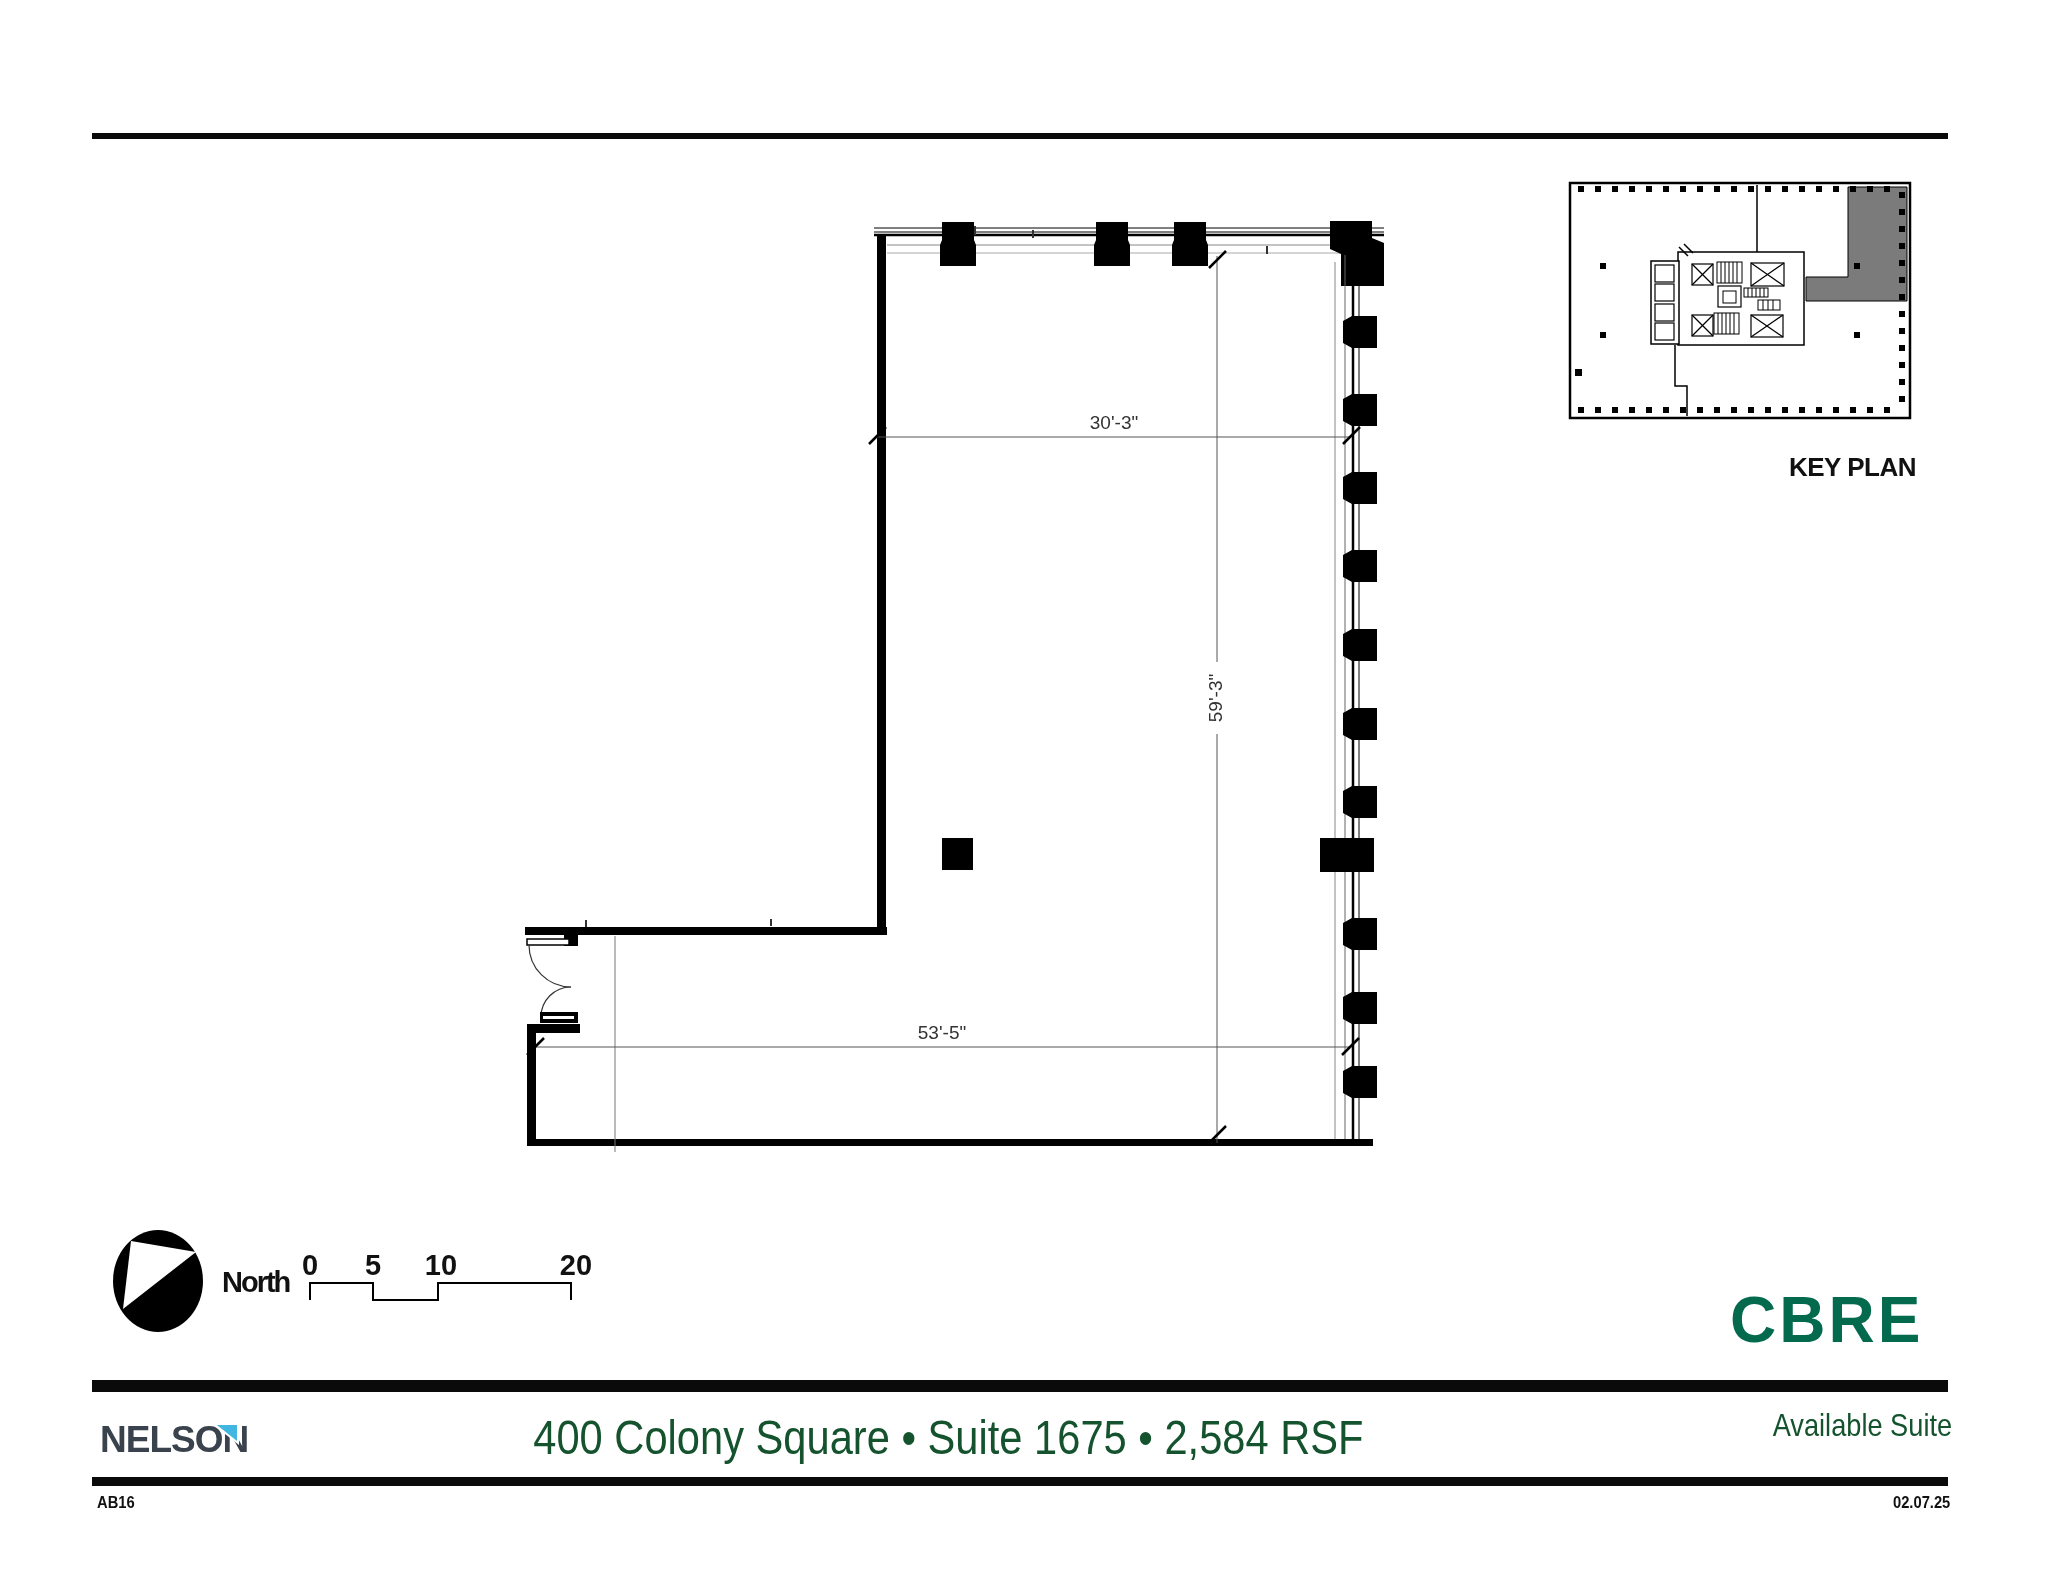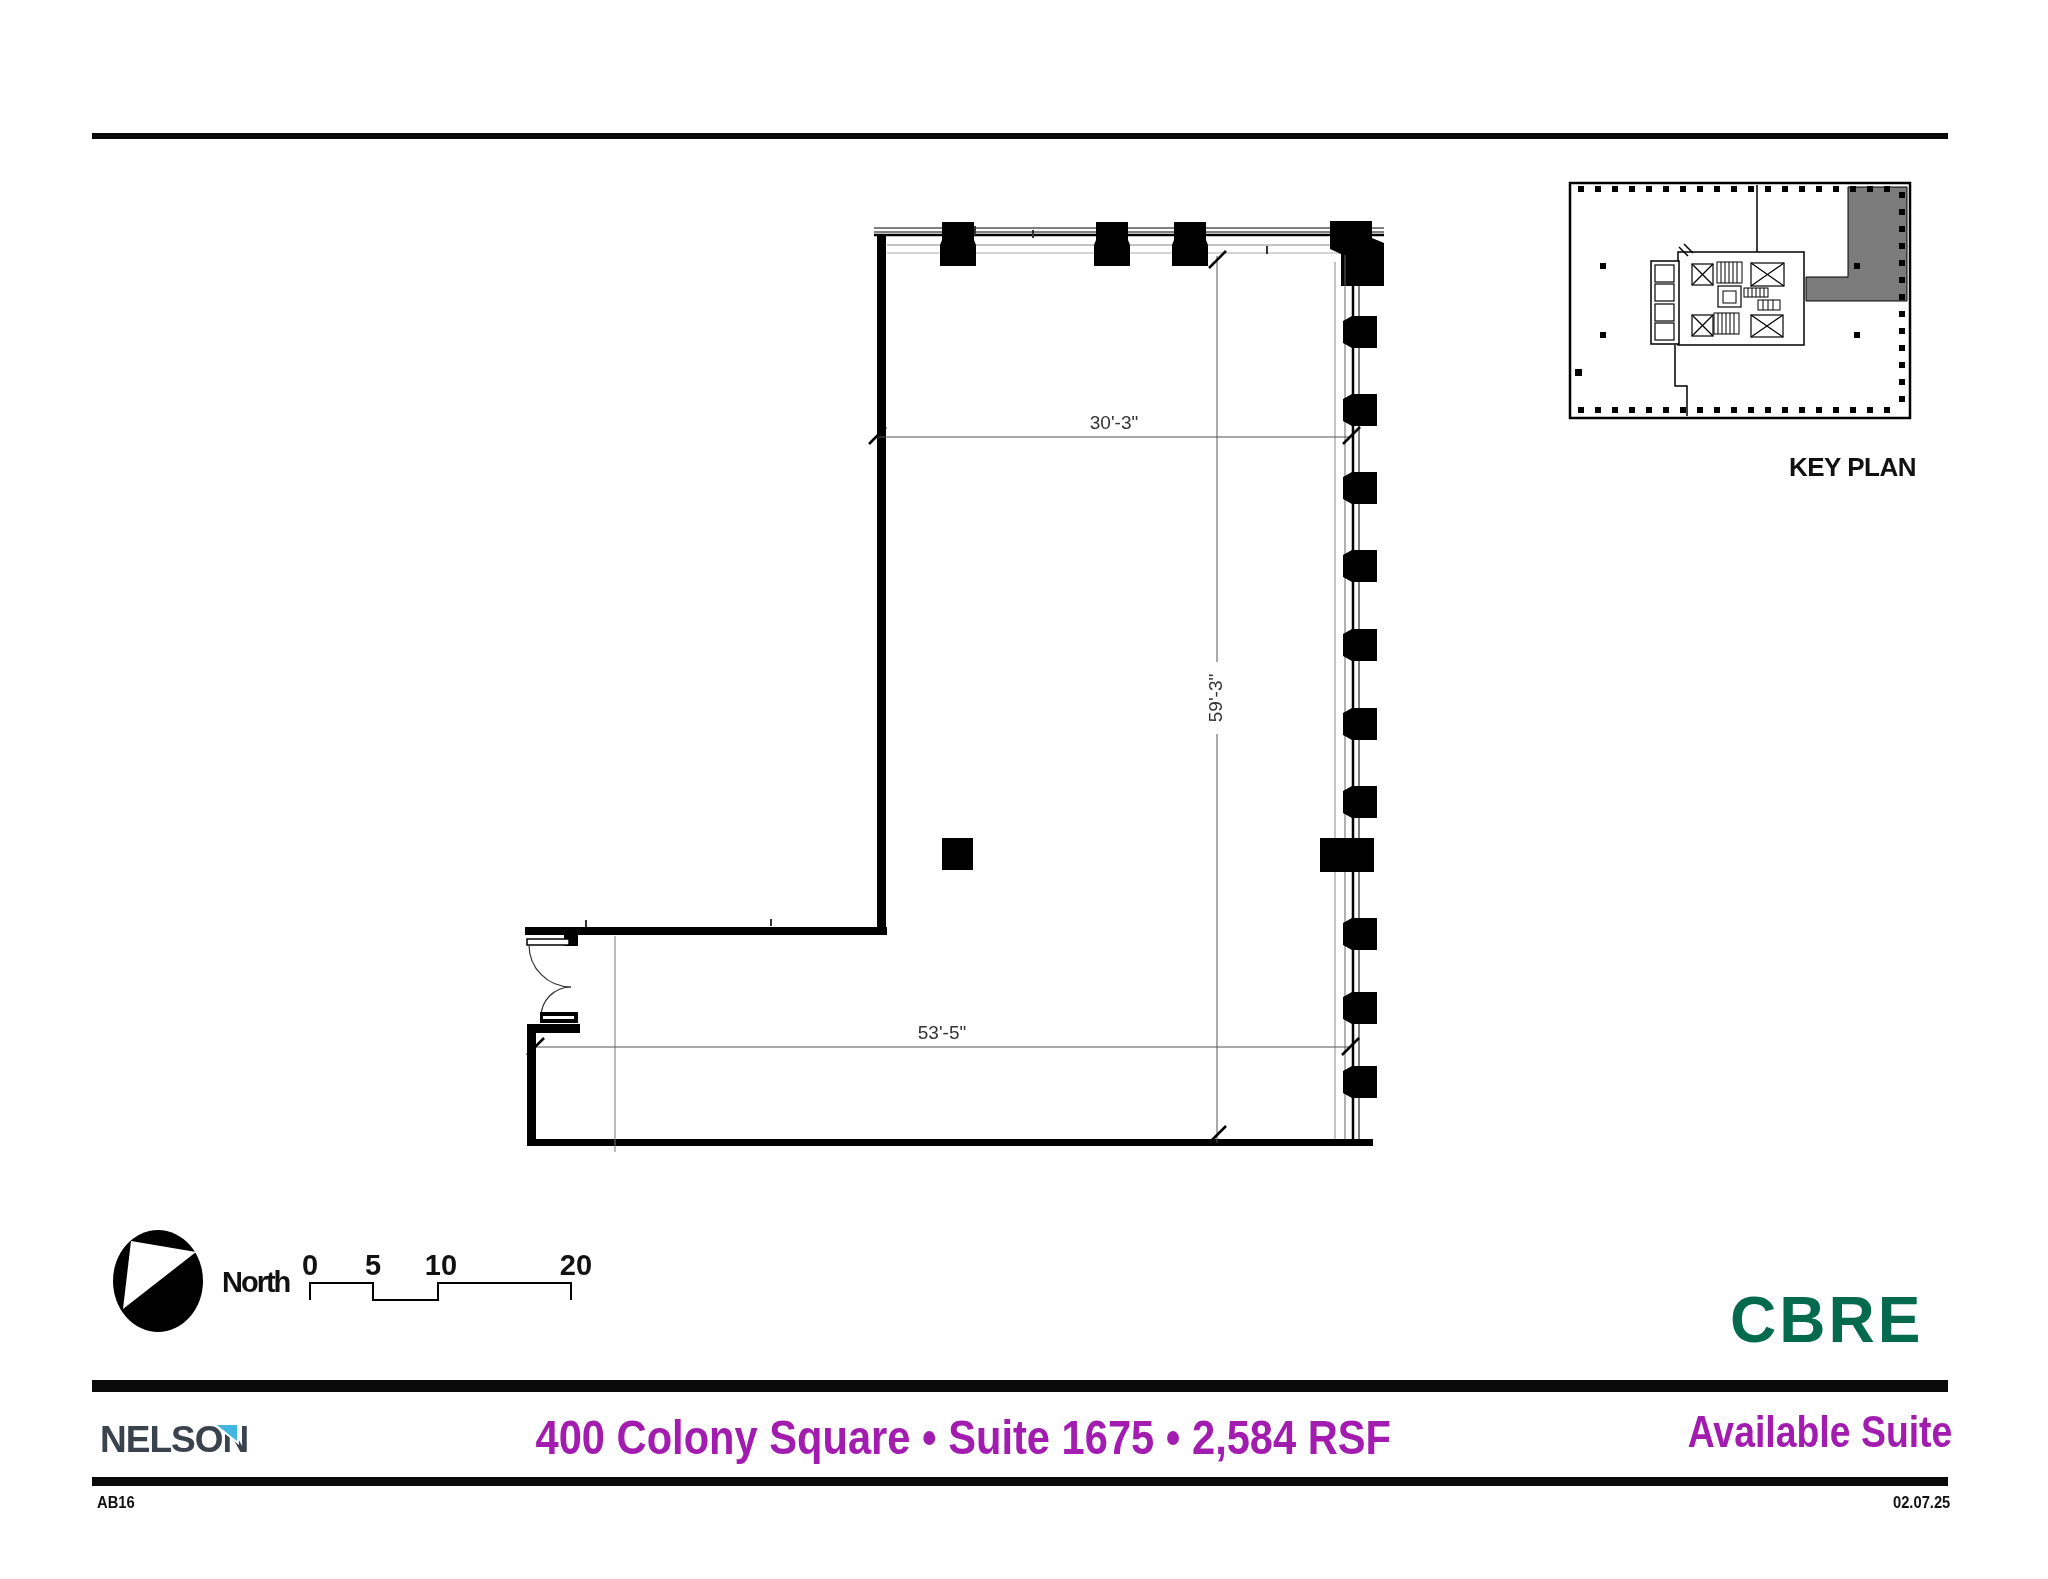--- a/index.html
+++ b/index.html
@@ -1,19 +1,19 @@
 <!DOCTYPE html>
 <html><head>
 <meta charset="utf-8">
 <style>
   html,body{margin:0;padding:0;background:#ffffff;}
   #page{position:relative;width:2048px;height:1579px;background:#ffffff;overflow:hidden;
         font-family:"Liberation Sans",sans-serif;}
   .rule{position:absolute;background:#0a0a0a;}
-  .bigtitle{position:absolute;font-weight:700;color:#a21caf;white-space:nowrap;}
+  .bigtitle{position:absolute;font-weight:400;color:#14532d;white-space:nowrap;}
   .condensed{display:inline-block;transform:scaleX(.85);}
   .small-code{position:absolute;font-size:16px;font-weight:600;color:#111;
               transform:scaleX(.92);transform-origin:left bottom;white-space:nowrap;}
   svg text{font-family:"Liberation Sans",sans-serif;}
   .dimtxt{font-size:19px;fill:#333;}
 </style>
 </head>
 <body>
 
 <div id="page">
@@ -198,21 +198,21 @@
       <polygon points="214,1424 238,1424 238,1443" stroke="#fff" stroke-width="2" fill="#41B6E0"></polygon>
     </g>
   </svg>
 
   <div class="rule" style="left:92px;top:1380px;width:1856px;height:12px;"></div>
 
   <div class="bigtitle" style="left:460px;top:1412px;width:925px;text-align:center;font-size:49px;line-height:1.05;">
     <span class="condensed">400 Colony Square • Suite 1675 • 2,584 RSF</span>
   </div>
 
-  <div class="bigtitle" style="right:96px;top:1409px;font-size:44px;line-height:1.05;text-align:right;">
+  <div class="bigtitle" style="right:96px;top:1409px;font-size:32px;line-height:1.05;text-align:right;">
     <span class="condensed" style="transform-origin:right center;">Available Suite</span>
   </div>
 
   <div class="rule" style="left:92px;top:1477px;width:1856px;height:9px;"></div>
 
   <div class="small-code" style="left:97px;top:1494px;">AB16</div>
   <div class="small-code" style="right:98px;top:1494px;transform-origin:right bottom;">02.07.25</div>
 
 </div>
 

